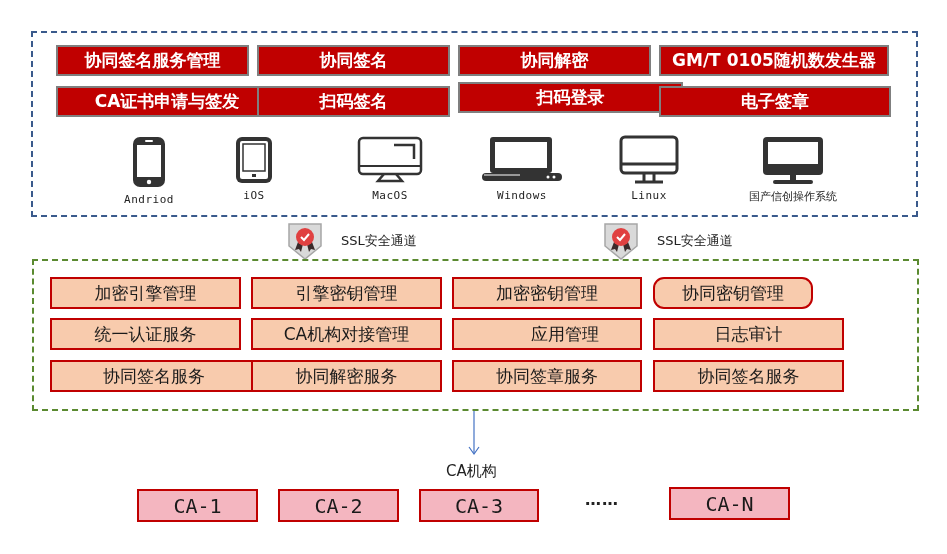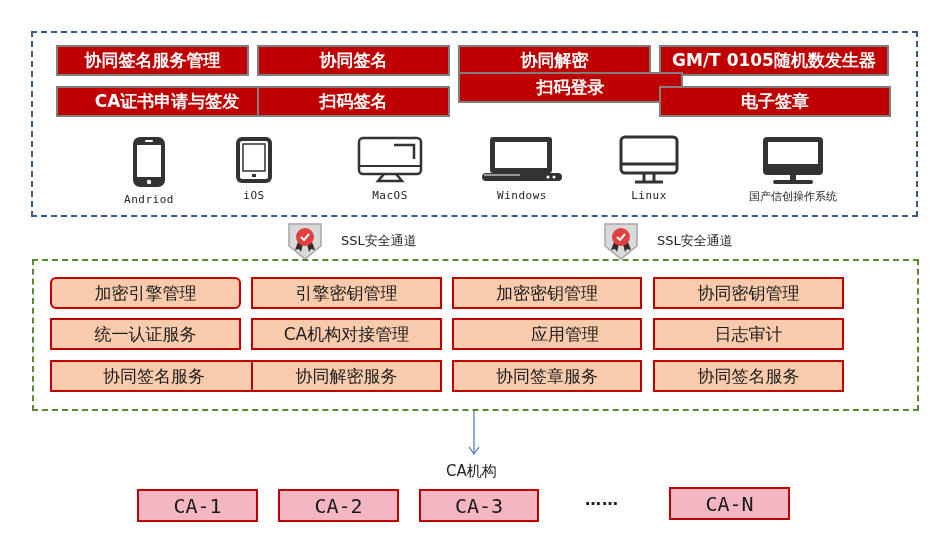--- a/index.html
+++ b/index.html
@@ -35,21 +35,21 @@
 <body>
 
 <div class="abs frame-top"></div>
 
 <div class="red-box" style="left:56px;top:45px;width:193px;">协同签名服务管理</div>
 <div class="red-box" style="left:257px;top:45px;width:193px;">协同签名</div>
 <div class="red-box" style="left:458px;top:45px;width:193px;">协同解密</div>
 <div class="red-box" style="left:659px;top:45px;width:230px;">GM/T 0105随机数发生器</div>
 <div class="red-box" style="left:56px;top:86px;width:222px;">CA证书申请与签发</div>
 <div class="red-box" style="left:257px;top:86px;width:193px;">扫码签名</div>
-<div class="red-box" style="left:458px;top:72px;width:225px;">扫码登录</div>
+<div class="red-box" style="left:458px;top:82px;width:225px;">扫码登录</div>
 <div class="red-box" style="left:659px;top:86px;width:232px;">电子签章</div>
 
 <div class="device" style="left:114px;top:135px;width:70px;">
   <svg width="44" height="54" viewBox="0 0 44 54">
     <rect x="6" y="2" width="32" height="50" rx="7" fill="#333"></rect>
     <rect x="10" y="10" width="24" height="32" fill="#fff"></rect>
     <rect x="18" y="5" width="8" height="2" rx="1" fill="#fff"></rect>
     <circle cx="22" cy="47" r="2.2" fill="#fff"></circle>
   </svg>
   <div class="device-label">Andriod</div>
@@ -125,24 +125,24 @@
     <path d="M11 20 L8 28 L12 27 L14 30 L16 22 Z" fill="#3a2a2a"></path>
     <path d="M25 20 L28 28 L24 27 L22 30 L20 22 Z" fill="#3a2a2a"></path>
     <circle cx="18" cy="15" r="9" fill="#e04040"></circle>
     <path d="M14 15 L17 18 L22 12" fill="none" stroke="#fff" stroke-width="2"></path>
   </svg>
   <span class="ssl-label">SSL安全通道</span>
 </div>
 
 <div class="abs frame-mid"></div>
 
-<div class="peach-box" style="left:50px;top:277px;width:191px;border-radius:6px;">加密引擎管理</div>
+<div class="peach-box" style="left:50px;top:277px;width:191px;">加密引擎管理</div>
 <div class="peach-box" style="left:251px;top:277px;width:191px;">引擎密钥管理</div>
 <div class="peach-box" style="left:452px;top:277px;width:190px;">加密密钥管理</div>
-<div class="peach-box" style="left:653px;top:277px;width:191px;">协同密钥管理</div>
+<div class="peach-box" style="left:653px;top:277px;width:160px;border-radius:11px;">协同密钥管理</div>
 
 <div class="peach-box" style="left:50px;top:318px;width:191px;">统一认证服务</div>
 <div class="peach-box" style="left:251px;top:318px;width:191px;">CA机构对接管理</div>
 <div class="peach-box" style="left:452px;top:318px;width:190px;padding-left:36px;">应用管理</div>
 <div class="peach-box" style="left:653px;top:318px;width:191px;">日志审计</div>
 
 <div class="peach-box" style="left:50px;top:360px;width:208px;">协同签名服务</div>
 <div class="peach-box" style="left:251px;top:360px;width:191px;">协同解密服务</div>
 <div class="peach-box" style="left:452px;top:360px;width:190px;">协同签章服务</div>
 <div class="peach-box" style="left:653px;top:360px;width:191px;">协同签名服务</div>

